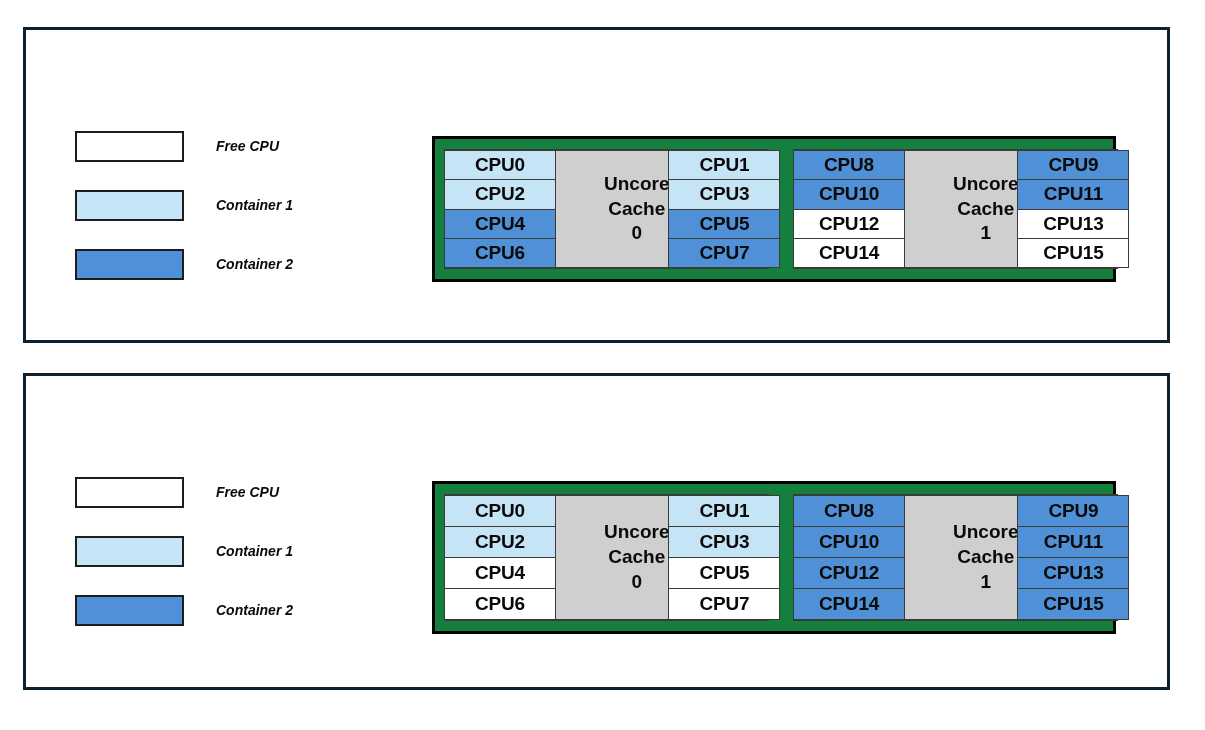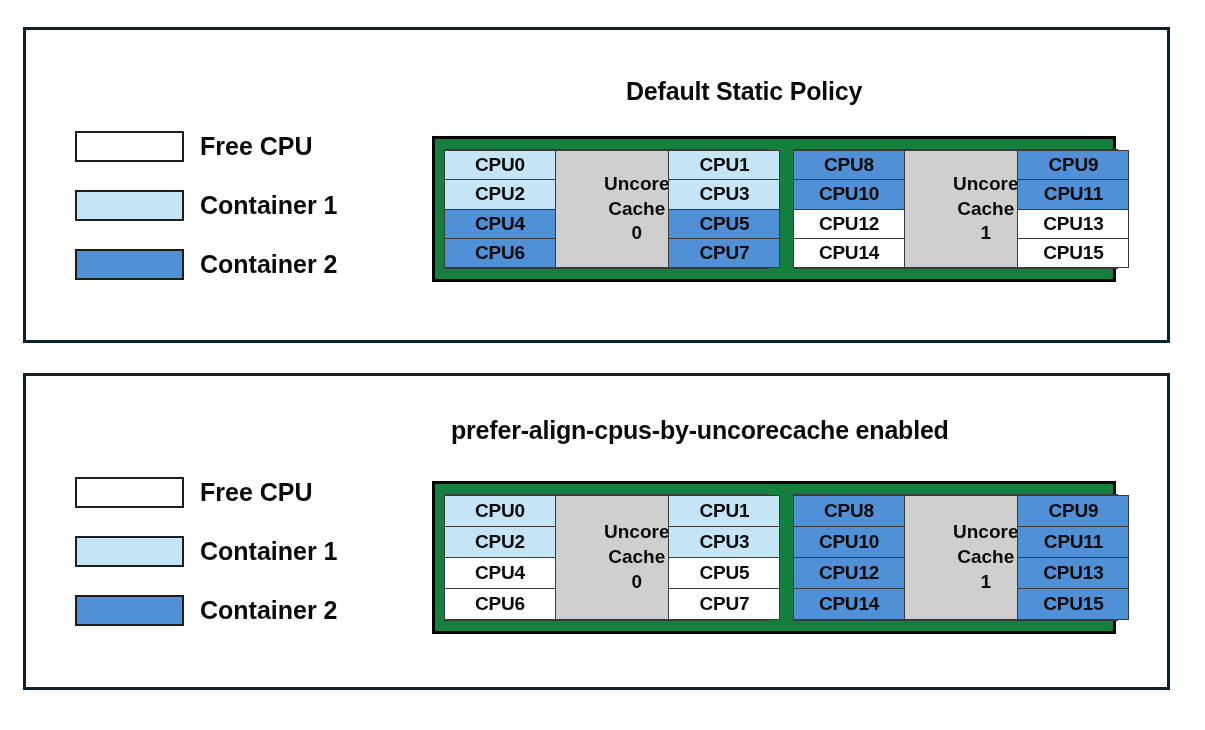--- a/index.html
+++ b/index.html
@@ -52,25 +52,26 @@
   }
   .legend-row:last-child { margin-bottom: 0; }
   .legend-swatch {
     width: 109px;
     height: 31px;
     border: 2px solid #1d1d1d;
     box-sizing: border-box;
     flex: none;
   }
   .legend-label {
-    margin-left: 16px;
-    font-size: 25px;
+    margin-left: 32px;
+    font-size: 14px;
     font-weight: bold;
     color: #0a0a0a;
     white-space: nowrap;
+    font-style: italic;
   }
 
   
   .cpu-diagram {
     position: absolute;
     border: 3px solid #000000;
     box-sizing: border-box;
     background: #15803d;
     display: flex;
     align-items: stretch;
@@ -132,21 +133,20 @@
   .fill-free      { background: #ffffff; }
   .fill-c1        { background: #c5e4f5; }
   .fill-c2        { background: #4f90d6; }
 </style>
 </head>
 <body>
 
 <div id="panels-root"></div>
 
 <div class="panel" id="panel-0">
-    <div class="panel-title">Default Static Policy</div>
     <div class="legend">
       <div class="legend-row">
         <div class="legend-swatch fill-free"></div>
         <div class="legend-label">Free CPU</div>
       </div>
       <div class="legend-row">
         <div class="legend-swatch fill-c1"></div>
         <div class="legend-label">Container 1</div>
       </div>
       <div class="legend-row">
@@ -189,21 +189,20 @@
         <div class="cpu-col">
           <div class="cpu-cell fill-c2">CPU9</div>
           <div class="cpu-cell fill-c2">CPU11</div>
           <div class="cpu-cell fill-free">CPU13</div>
           <div class="cpu-cell fill-free">CPU15</div>
         </div>
       </div>
     </div>
   </div>
 <div class="panel" id="panel-1">
-    <div class="panel-title">prefer-align-cpus-by-uncorecache enabled</div>
     <div class="legend">
       <div class="legend-row">
         <div class="legend-swatch fill-free"></div>
         <div class="legend-label">Free CPU</div>
       </div>
       <div class="legend-row">
         <div class="legend-swatch fill-c1"></div>
         <div class="legend-label">Container 1</div>
       </div>
       <div class="legend-row">

